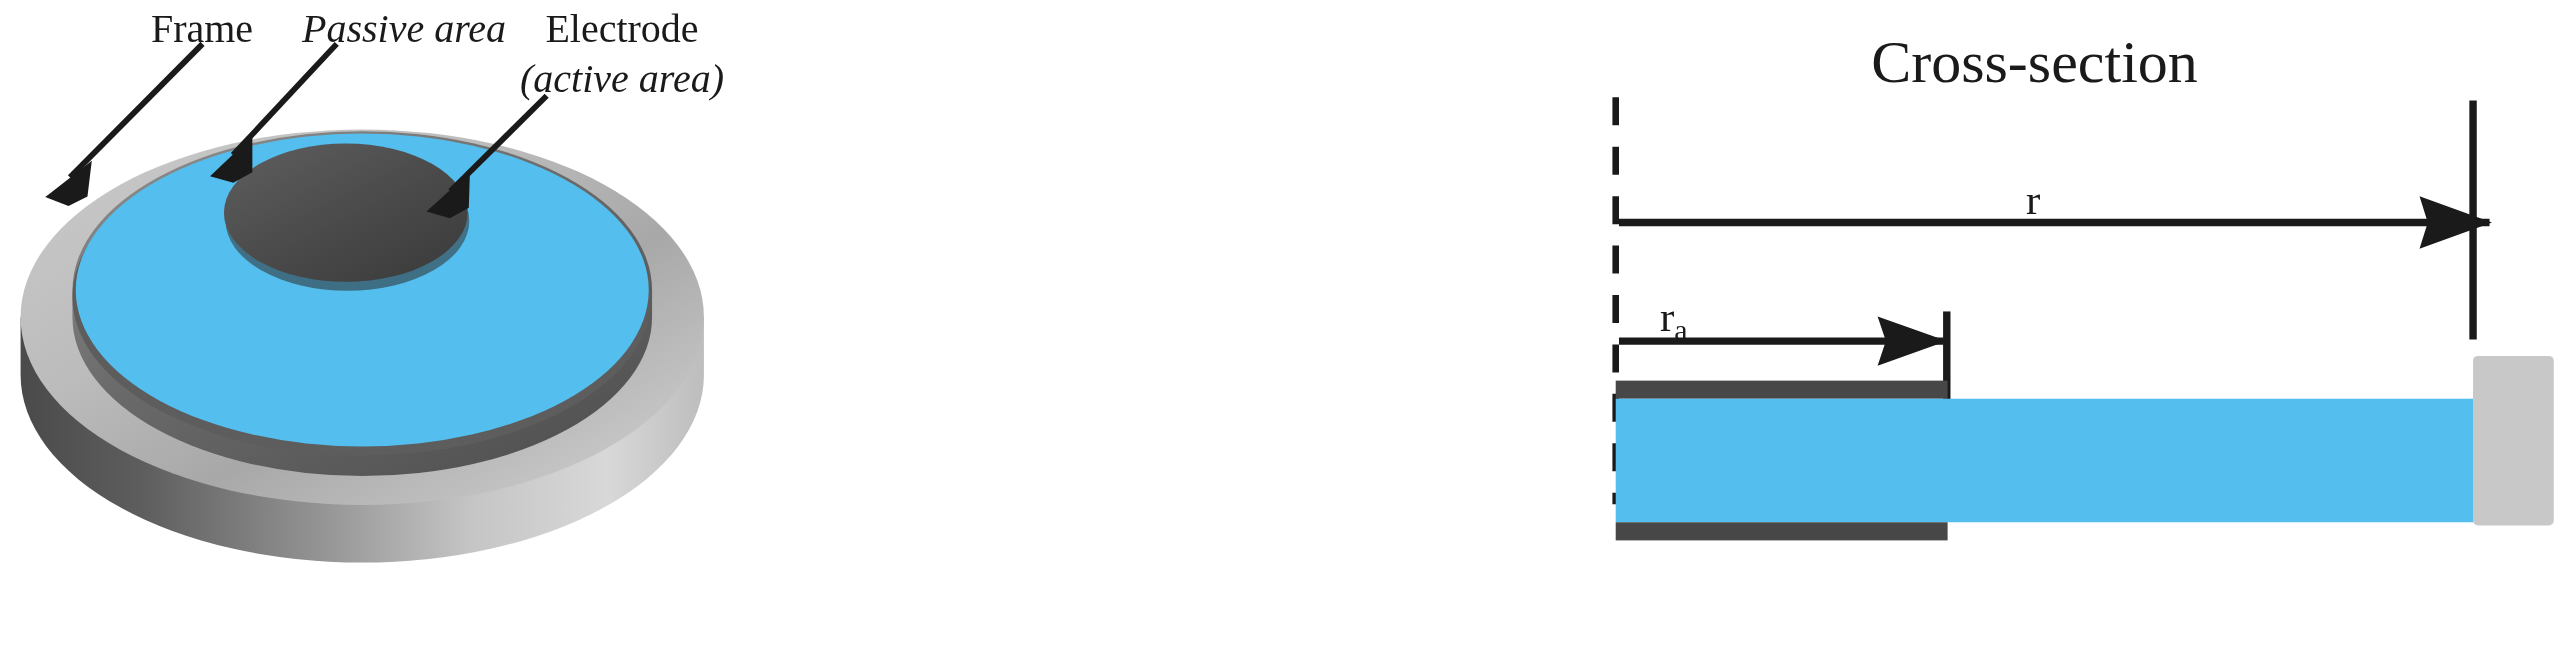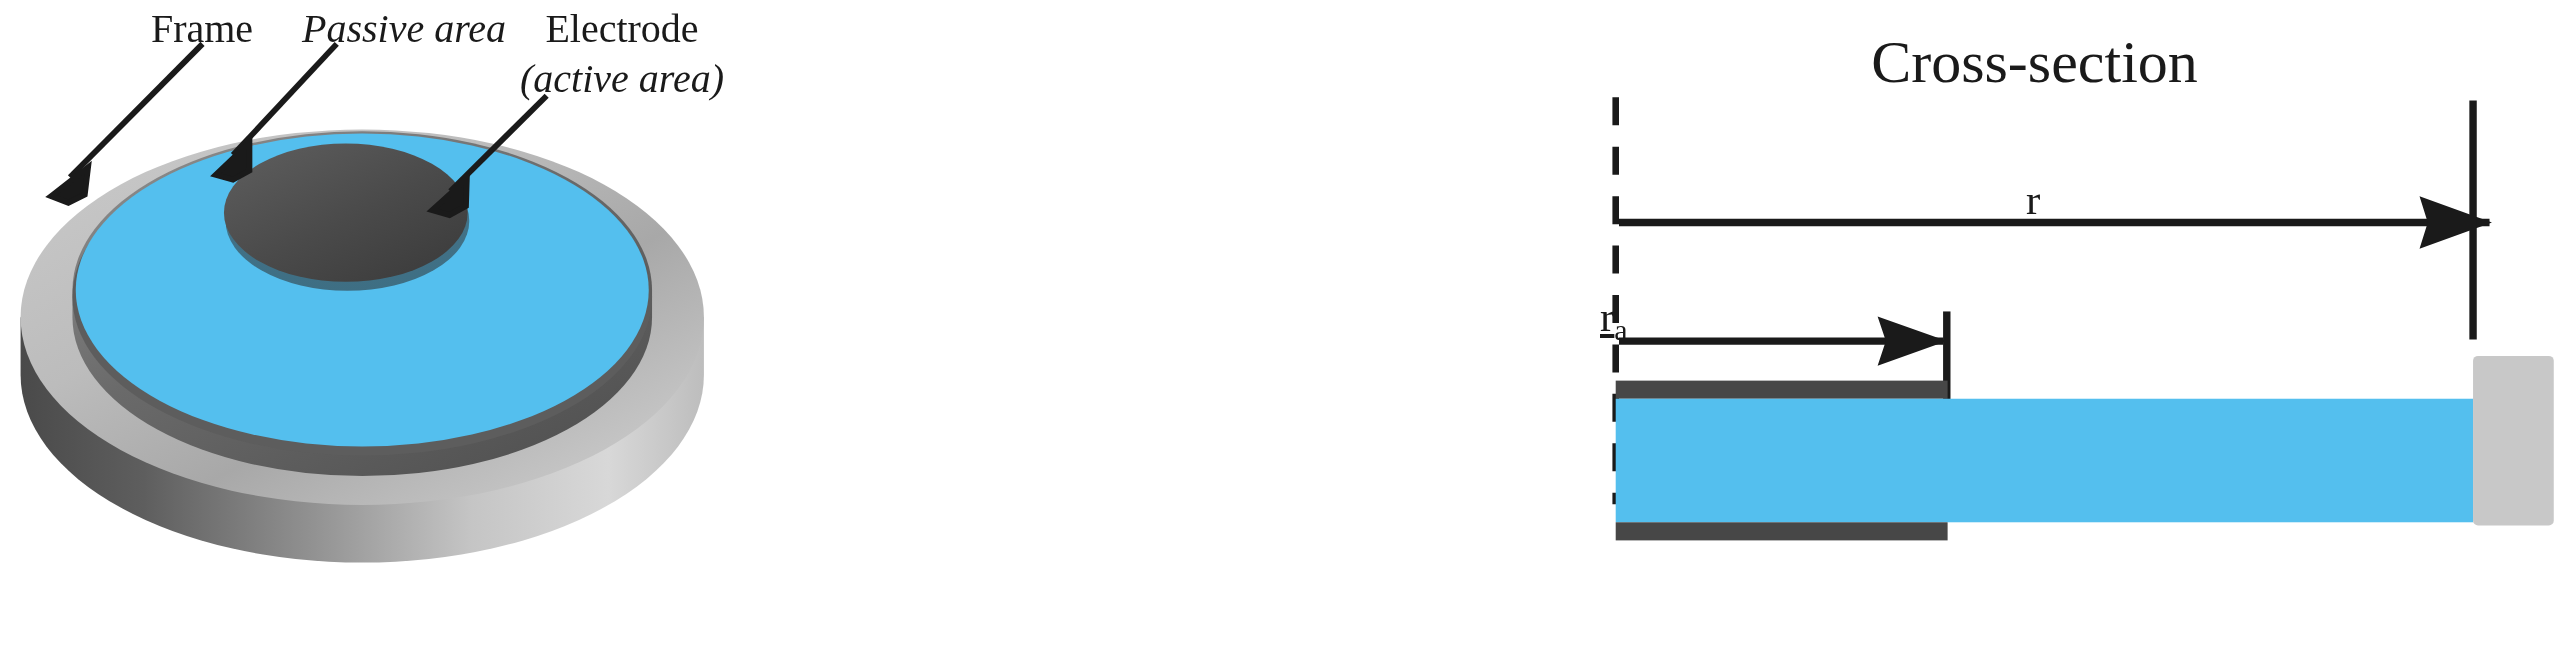--- a/index.html
+++ b/index.html
@@ -111,16 +111,16 @@
     </g>
 
     <rect x="64" y="462" width="403" height="22" fill="#474747"></rect>
     <rect x="64" y="484" width="1041" height="150" fill="#54bfee"></rect>
     <rect x="64" y="634" width="403" height="22" fill="#474747"></rect>
     <rect x="1105" y="432" width="98" height="206" rx="6" fill="#c8c8c8"></rect>
   </svg>
 
   <div class="dimlbl" style="left:2026px;top:175px;"><span>r</span></div>
 
-  <div class="dimlbl" style="left:1600px;top:292px;text-decoration:underline;"><span>r</span><span class="sub">a</span></div>
+  <div class="dimlbl" style="left:1660px;top:292px;"><span>r</span><span class="sub">a</span></div>
 
 </div>
 
 
 </body></html>

